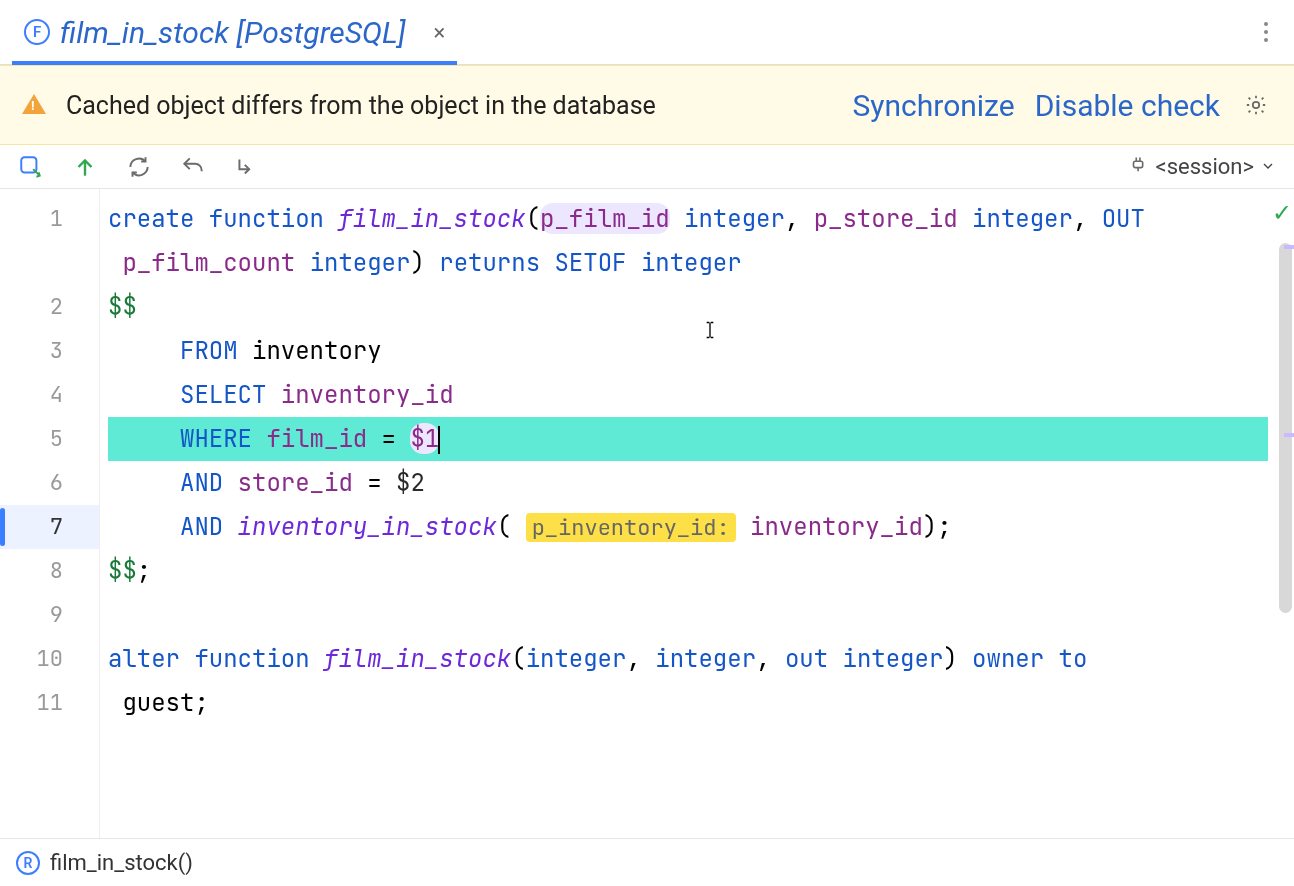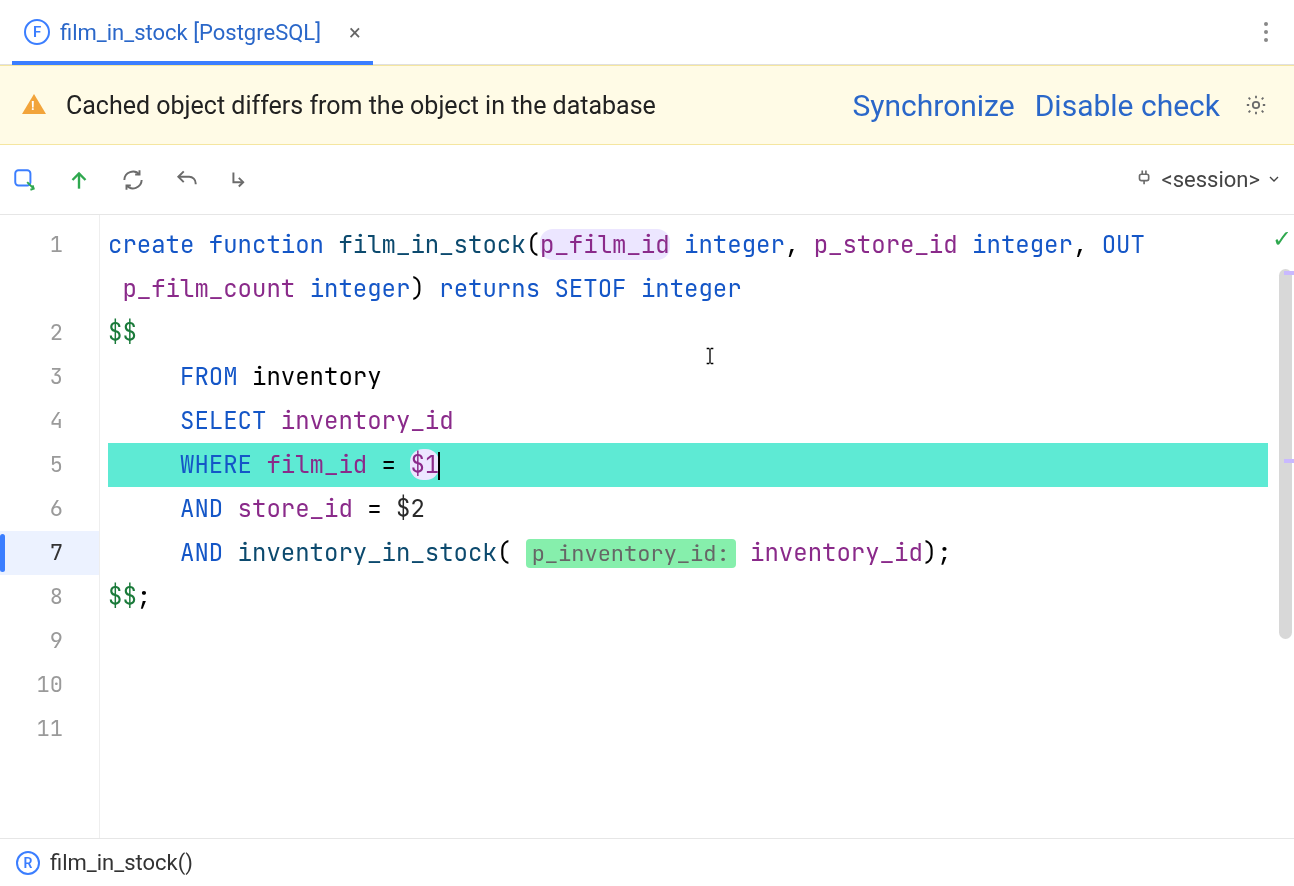--- a/index.html
+++ b/index.html
@@ -45,22 +45,23 @@
   border: 2px solid #3b7eff;
   border-radius: 50%;
   display: flex;
   align-items: center;
   justify-content: center;
   color: #3b7eff;
   font-size: 15px;
   font-weight: 600;
 }
 .tab-title {
-  font-size: 22px;
+  font-size: 30px;
   color: #2a67c9;
+  font-style: italic;
 }
 .tab-close {
   font-size: 22px;
   color: #666;
   margin-left: 18px;
   cursor: pointer;
 }
 .kebab {
   margin-left: auto;
   display: flex;
@@ -120,23 +121,23 @@
   justify-content: center;
   width: 32px;
   height: 32px;
   color: #6b6b6b;
 }
 
 
 .toolbar {
   display: flex;
   align-items: center;
-  height: 70px;
+  height: 44px;
   border-bottom: 1px solid #e6e6e6;
-  padding: 0 12px;
+  padding: 0 18px;
   gap: 28px;
 }
 .tool-btn { width: 26px; height: 26px; display: flex; align-items:center; justify-content:center; color:#6b6b6b; cursor:pointer; }
 .tool-btn svg { width: 26px; height: 26px; }
 .session {
   margin-left: auto;
   display: flex;
   align-items: center;
   gap: 6px;
   font-size: 22px;
@@ -189,27 +190,27 @@
   overflow: hidden;
 }
 .line {
   height: 44px;
   line-height: 44px;
   white-space: pre;
 }
 .line.wrap { height: 88px; line-height: 44px; white-space: pre-wrap; word-break: break-all; }
 .line.current { background: #5eead4; }
 .kw { color: #1456c7; }
-.fn { color: #0c4a6e; }
+.fn { color: #6d28d9; font-style: italic; }
 .id { color: #8a2a8a; }
 .id-bg { background: #ece6ff; border-radius: 13px; }
 .dol { color: #2a2a2a; }
 .dl { color: #1a7a3a; }
 .hint {
-  background: #86efac;
+  background: #fde047;
   color: #666;
   border-radius: 4px;
   padding: 0 6px;
   font-size: 22px;
 }
 .caret {
   display:inline-block;
   width:2px; height:28px;
   background:#000;
   vertical-align:middle;
@@ -376,20 +377,22 @@
     <div class="line current">     <span class="kw">WHERE</span> <span class="id">film_id</span><span> = </span><span class="id id-bg">$1</span><span class="caret"></span></div>
 
     <div class="line">     <span class="kw">AND</span> <span class="id">store_id</span><span> = </span><span class="dol">$2</span></div>
 
     <div class="line">     <span class="kw">AND</span> <span class="fn">inventory_in_stock</span>( <span class="hint">p_inventory_id:</span> <span class="id">inventory_id</span>);</div>
 
     <div class="line"><span class="dl">$$</span>;</div>
 
     <div class="line"> </div>
 
+    <div class="line wrap"><span class="kw">alter</span> <span class="kw">function</span> <span class="fn">film_in_stock</span>(<span class="kw">integer</span>, <span class="kw">integer</span>, <span class="kw">out</span> <span class="kw">integer</span>) <span class="kw">owner</span> <span class="kw">to</span>
+ <span>guest</span>;</div>
 
     <span class="text-cursor">
       <svg viewBox="0 0 24 24" width="20" height="30" fill="none" stroke="#000" stroke-width="1.6">
         <path d="M8 3h3M13 3h3M12 3v18M8 21h3M13 21h3"></path>
       </svg>
     </span>
   </div>
 
   <div class="right-rail">
     <span class="check">✓</span>

